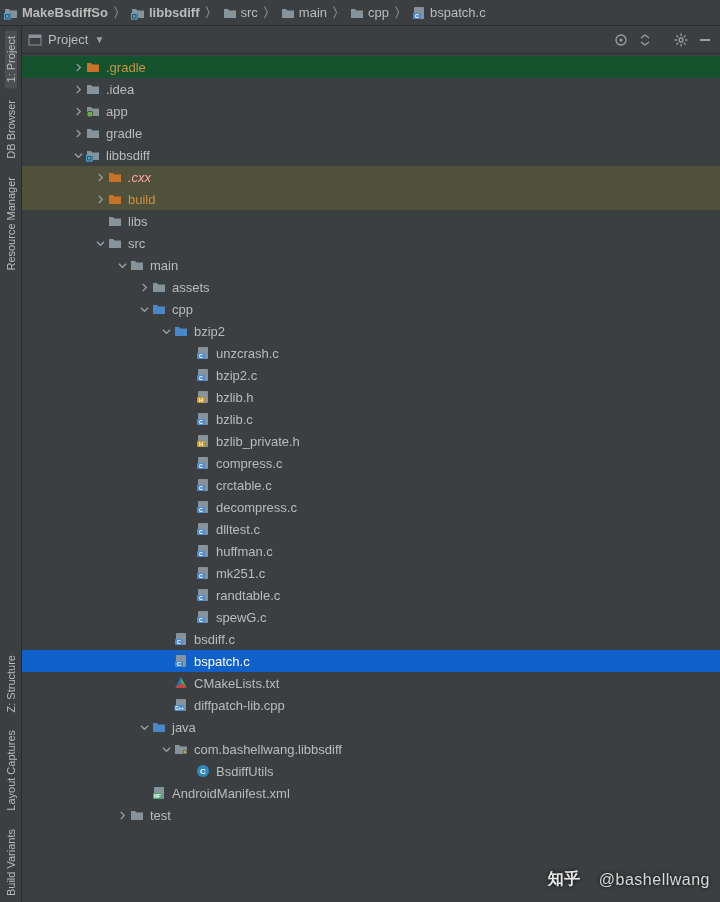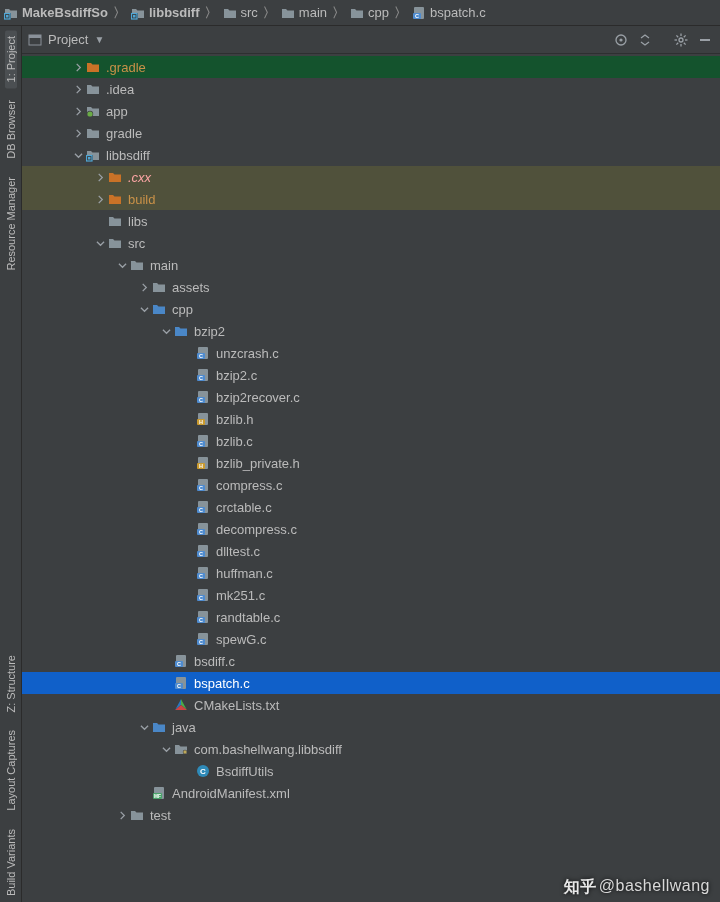--- a/index.html
+++ b/index.html
@@ -48,24 +48,24 @@
   .row.hl-deep { background: #50513b; }
   .arrow {
     width: 12px; height: 12px; flex: 0 0 12px; margin-right: 2px;
     display: inline-flex; align-items: center; justify-content: center; color: #9aa0a6;
   }
   .arrow svg { display: block; }
   .indent { display: inline-block; height: 1px; flex: 0 0 auto; }
   .label { margin-left: 6px; color: inherit; }
 
   .watermark {
-    position: fixed; right: 10px; bottom: 4px;
+    position: fixed; right: 10px; bottom: 12px;
     color: #d8d8d8; font-size: 16px; letter-spacing: 0.5px;
     text-shadow: 0 0 4px rgba(0,0,0,0.9);
-    display: flex; gap: 2px; pointer-events: none;
+    display: flex; align-items: center; gap: 18px; pointer-events: none;
   }
   .zhihu-logo { font-weight: 700; color: #e8e8e8; font-family: "PingFang SC","Microsoft YaHei",sans-serif; }
 </style>
 </head>
 <body>
 
 <div class="breadcrumbs" id="breadcrumbs">
     <span class="crumb">
       <span class="ic">
         <svg width="14" height="14" viewBox="0 0 14 14">
@@ -393,32 +393,20 @@
             </svg>
           </span>
           <span class="label">bzip2.c</span>
         </div>
         <div class="row">
           <span class="indent" style="width: 154px;"></span>
           <span class="arrow"></span>
           <span class="ic">
             <svg width="14" height="14" viewBox="0 0 14 14">
               <rect x="2" y="1" width="10" height="12" rx="1" fill="#87939a"></rect>
-              <rect x="1" y="7" width="8" height="6" rx="1" fill="#4e8bcf"></rect>
-              <text x="5" y="12" font-size="5.5" font-weight="700" fill="#fff" text-anchor="middle">C</text>
-            </svg>
-          </span>
-          <span class="label">bzip2recover.c</span>
-        </div>
-        <div class="row">
-          <span class="indent" style="width: 154px;"></span>
-          <span class="arrow"></span>
-          <span class="ic">
-            <svg width="14" height="14" viewBox="0 0 14 14">
-              <rect x="2" y="1" width="10" height="12" rx="1" fill="#87939a"></rect>
               <rect x="1" y="7" width="8" height="6" rx="1" fill="#c99a2e"></rect>
               <text x="5" y="12" font-size="5.5" font-weight="700" fill="#fff" text-anchor="middle">H</text>
             </svg>
           </span>
           <span class="label">bzlib.h</span>
         </div>
         <div class="row">
           <span class="indent" style="width: 154px;"></span>
           <span class="arrow"></span>
           <span class="ic">
@@ -569,20 +557,32 @@
             <svg width="14" height="14" viewBox="0 0 14 14">
               <polygon points="7,1 13,12 1,12" fill="#233"></polygon>
               <polygon points="7,1 7,7 1,12" fill="#2e77bc"></polygon>
               <polygon points="7,1 13,12 7,7" fill="#4aa94a"></polygon>
               <polygon points="7,7 13,12 1,12" fill="#c44"></polygon>
             </svg>
           </span>
           <span class="label">CMakeLists.txt</span>
         </div>
         <div class="row">
+          <span class="indent" style="width: 132px;"></span>
+          <span class="arrow"></span>
+          <span class="ic">
+            <svg width="14" height="14" viewBox="0 0 14 14">
+              <rect x="2" y="1" width="10" height="12" rx="1" fill="#87939a"></rect>
+              <rect x="0.5" y="7" width="10" height="6" rx="1" fill="#4e8bcf"></rect>
+              <text x="5.5" y="12" font-size="4.6" font-weight="700" fill="#fff" text-anchor="middle">C++</text>
+            </svg>
+          </span>
+          <span class="label">diffpatch-lib.cpp</span>
+        </div>
+        <div class="row">
           <span class="indent" style="width: 110px;"></span>
           <span class="arrow">
             <svg width="9" height="9" viewBox="0 0 10 10">
               <path d="M1 3 L5 7 L9 3" fill="none" stroke="currentColor" stroke-width="1.4"></path>
             </svg>
           </span>
           <span class="ic">
             <svg width="14" height="14" viewBox="0 0 14 14">
               <path d="M1 3h4l1.5 1.5H13V12H1z" fill="#4a87c7"></path>
             </svg>

